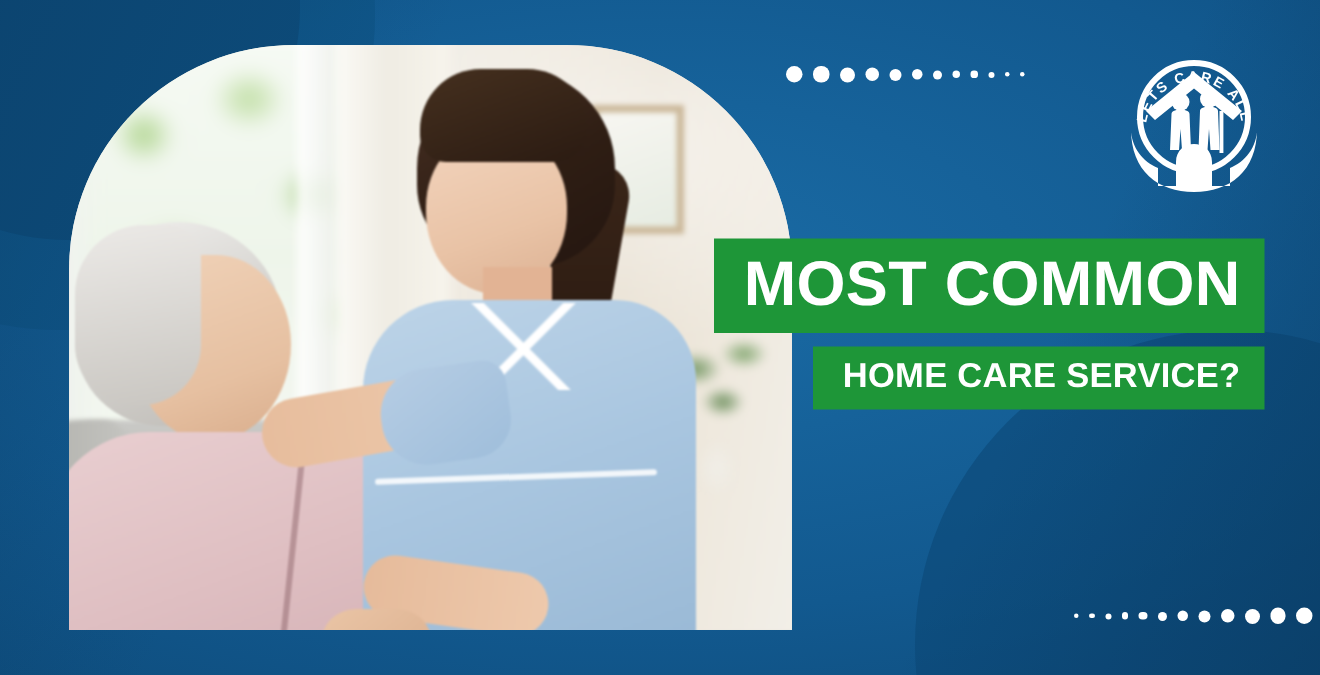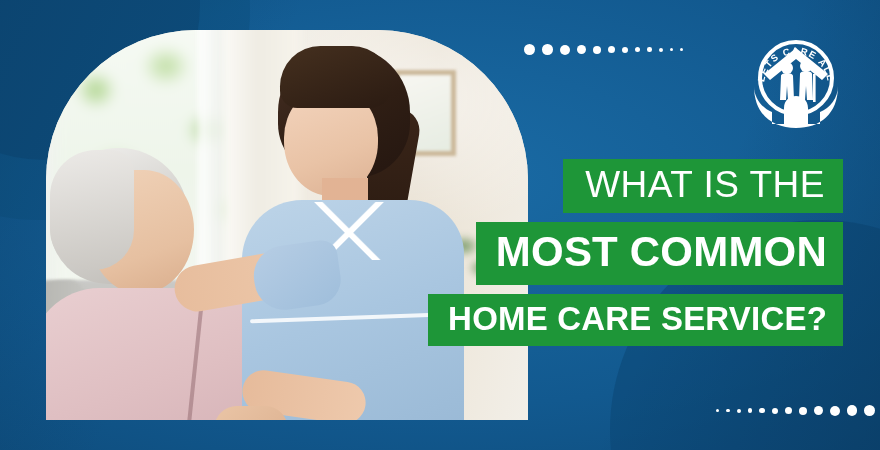--- a/index.html
+++ b/index.html
@@ -319,21 +319,21 @@
     line-height: 1;
   }
   .bar.l2 {
     font-size: 42px;
     font-weight: 700;
     letter-spacing: .2px;
     padding: 9px 16px 12px 20px;
     line-height: 1;
   }
   .bar.l3 {
-    font-size: 33px;
+    font-size: 23px;
     font-weight: 700;
     letter-spacing: .2px;
     padding: 8px 16px 11px 20px;
     line-height: 1;
   }
 
   
   .logo {
     position: absolute;
     left: 744px; top: 28px;
@@ -406,21 +406,20 @@
       <div class="cg-collar"></div>
       <div class="cg-pocketline"></div>
       <div class="cg-arm"></div>
       <div class="cg-sleeve"></div>
       <div class="cg-arm2"></div>
       <div class="sr-hand"></div>
     </div>
   </div>
 
   <div class="headline">
-    <span class="bar l1">WHAT IS THE</span>
     <span class="bar l2">MOST COMMON</span>
     <span class="bar l3">HOME CARE SERVICE?</span>
   </div>
 
   <div class="logo">
     <svg viewBox="0 0 104 104" width="104" height="104" aria-hidden="true">
       <defs>
         <path id="arcpath" d="M 20,58 A 32,32 0 0 1 84,58" fill="none"></path>
       </defs>
 

